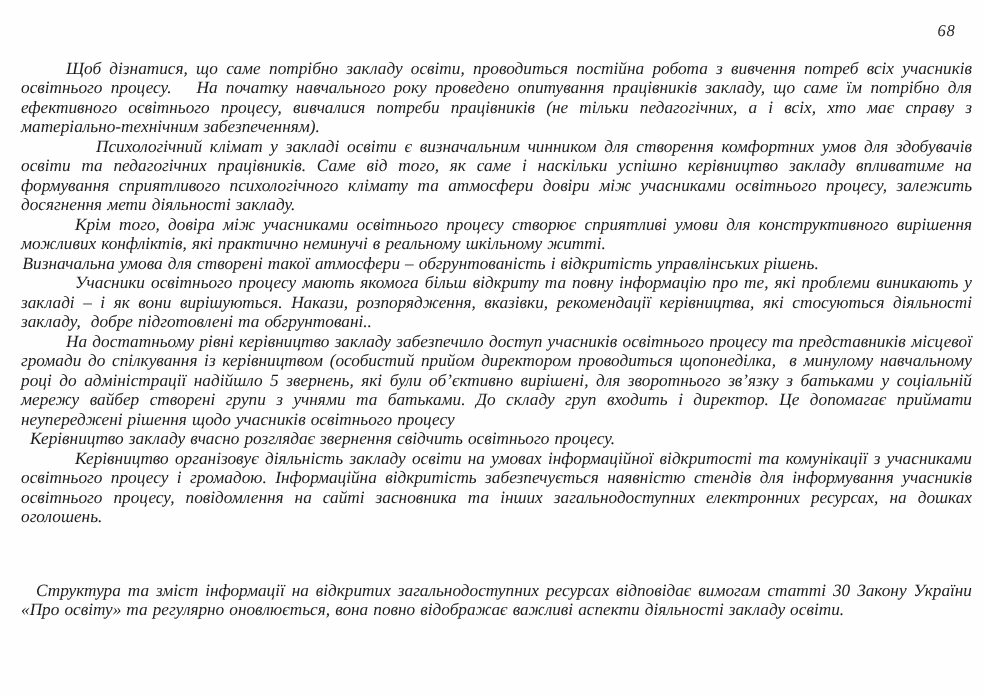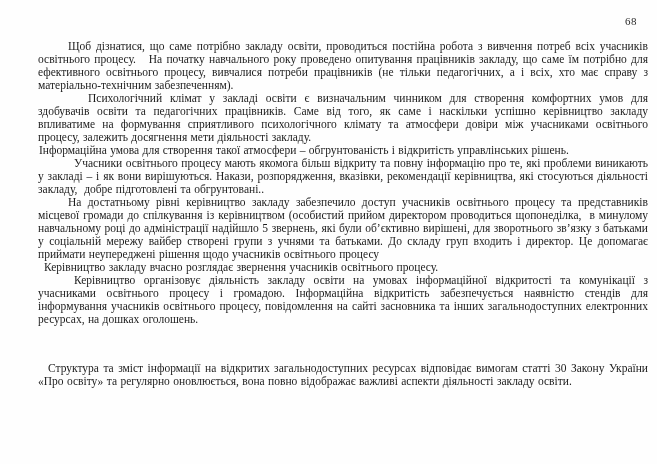--- a/index.html
+++ b/index.html
@@ -8,33 +8,34 @@
     background: #ffffff;
   }
   .page {
     position: relative;
     width: 657px;
     height: 464px;
     background: #fefefe;
     font-family: "Liberation Serif", "DejaVu Serif", serif;
     color: #1c1c1c;
     overflow: hidden;
+    font-style: italic;
   }
   .page-number {
     position: absolute;
     top: 15px;
     right: 20px;
     font-size: 11px;
     color: #2a2a2a;
     letter-spacing: 0.5px;
   }
   .text-body {
     position: absolute;
     top: 40px;
-    left: 38px;
+    left: 14px;
     right: 9px;
     font-size: 11.5px;
     line-height: 13px;
     text-align: justify;
     word-spacing: 0.5px;
   }
   .para {
     margin: 0;
     padding: 0;
   }
@@ -48,21 +49,22 @@
 </head>
 <body>
 
 <div class="page">
 
   <div class="page-number">68</div>
 
   <div class="text-body">
     <p class="para ind-m">Щоб дізнатися, що саме потрібно закладу освіти, проводиться постійна робота з вивчення потреб всіх учасників освітнього процесу.&nbsp;&nbsp; На початку навчального року проведено опитування працівників закладу, що саме їм потрібно для ефективного освітнього процесу, вивчалися потреби працівників (не тільки педагогічних, а і всіх, хто має справу з матеріально-технічним забезпеченням).</p>
     <p class="para ind-xl">Психологічний клімат у закладі освіти є визначальним чинником для створення комфортних умов для здобувачів освіти та педагогічних працівників. Саме від того, як саме і наскільки успішно керівництво закладу впливатиме на формування сприятливого психологічного клімату та атмосфери довіри між учасниками освітнього процесу, залежить досягнення мети діяльності закладу.</p>
-    <p class="para ind-0">Інформаційна умова для створення такої атмосфери – обгрунтованість і відкритість управлінських рішень.</p>
+    <p class="para ind-l">Крім того, довіра між учасниками освітнього процесу створює сприятливі умови для конструктивного вирішення можливих конфліктів, які практично неминучі в реальному шкільному житті.</p>
+    <p class="para ind-0">Визначальна умова для створені такої атмосфери – обгрунтованість і відкритість управлінських рішень.</p>
     <p class="para ind-l">Учасники освітнього процесу мають якомога більш відкриту та повну інформацію про те, які проблеми виникають у закладі – і як вони вирішуються. Накази, розпорядження, вказівки, рекомендації керівництва, які стосуються діяльності закладу,&nbsp; добре підготовлені та обгрунтовані..</p>
     <p class="para ind-m">На достатньому рівні керівництво закладу забезпечило доступ учасників освітнього процесу та представників місцевої громади до спілкування із керівництвом (особистий прийом директором проводиться щопонеділка,&nbsp; в минулому навчальному році до адміністрації надійшло 5 звернень, які були об’єктивно вирішені, для зворотнього зв’язку з батьками у соціальній мережу вайбер створені групи з учнями та батьками. До складу груп входить і директор. Це допомагає приймати неупереджені рішення щодо учасників освітнього процесу</p>
-    <p class="para ind-xs">Керівництво закладу вчасно розглядає звернення учасників освітнього процесу.</p>
+    <p class="para ind-xs">Керівництво закладу вчасно розглядає звернення свідчить освітнього процесу.</p>
     <p class="para ind-l">Керівництво організовує діяльність закладу освіти на умовах інформаційної відкритості та комунікації з учасниками освітнього процесу і громадою. Інформаційна відкритість забезпечується наявністю стендів для інформування учасників освітнього процесу, повідомлення на сайті засновника та інших загальнодоступних електронних ресурсах, на дошках оголошень.</p>
     <p class="para ind-s">Структура та зміст інформації на відкритих загальнодоступних ресурсах відповідає вимогам статті 30 Закону України «Про освіту» та регулярно оновлюється, вона повно відображає важливі аспекти діяльності закладу освіти.</p>
   </div>
 
 </div>
 
 </body></html>

